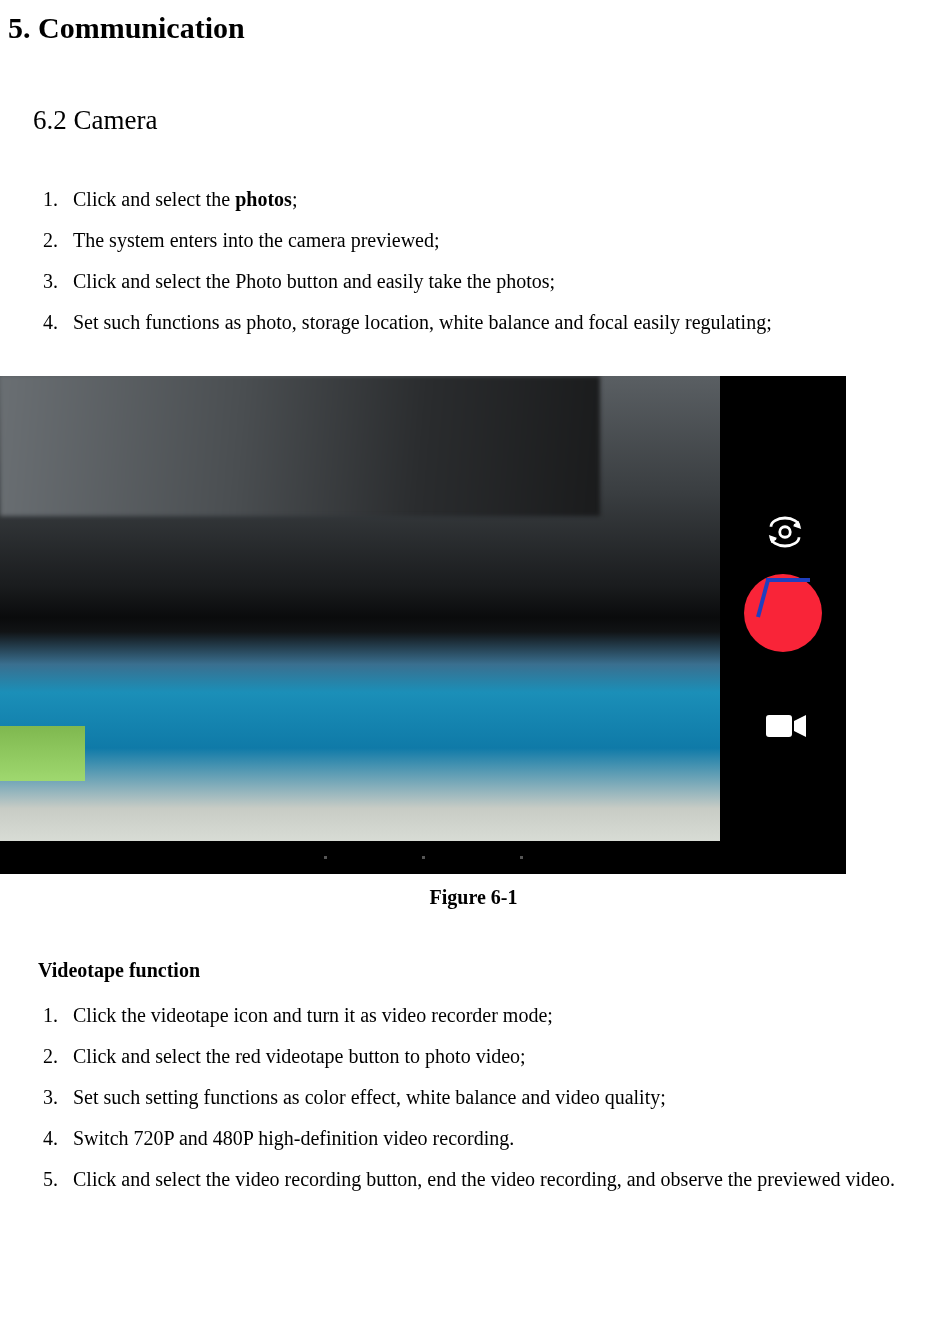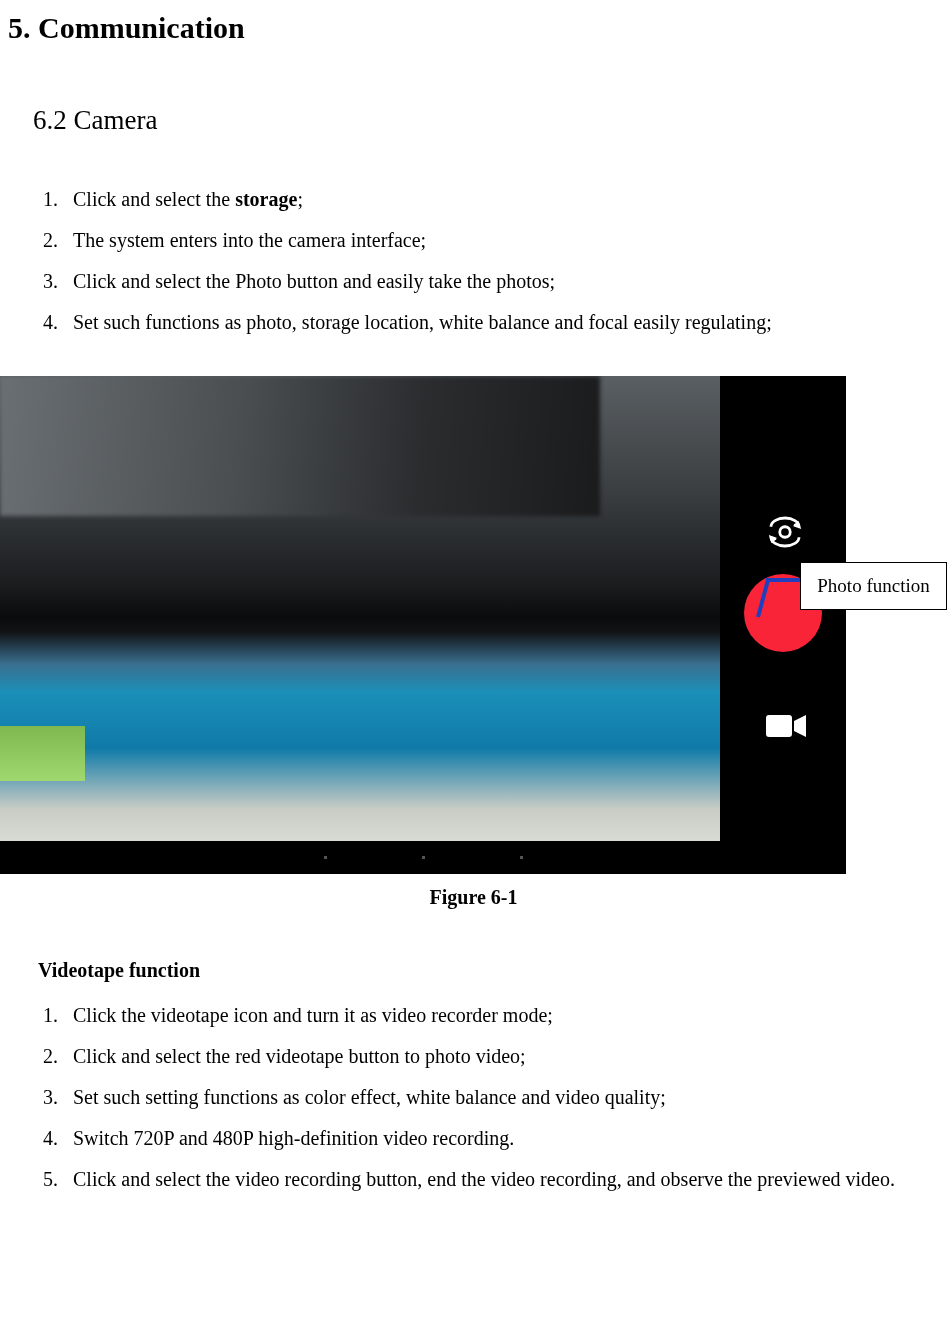--- a/index.html
+++ b/index.html
@@ -193,23 +193,23 @@
 
 <div class="page">
 
   <h1 class="main-heading">5. Communication</h1>
 
   <h2 class="sub-heading">6.2 Camera</h2>
 
 
   <ol class="numbered-list">
     <li>
-      <span>Click and select the </span><span class="bold">storage</span><span>;</span>
+      <span>Click and select the </span><span class="bold">photos</span><span>;</span>
     </li>
-    <li>The system enters into the camera interface;</li>
+    <li>The system enters into the camera previewed;</li>
     <li>Click and select the Photo button and easily take the photos;</li>
     <li>Set such functions as photo, storage location, white balance and focal easily regulating;</li>
   </ol>
 
   <div class="figure-wrapper">
     <div class="camera-screenshot">
       <div class="viewfinder"></div>
       <div class="control-strip">
         <div class="switch-camera-icon">
           <svg viewBox="0 0 24 24" fill="none" stroke="#fff" stroke-width="1.6">
@@ -234,21 +234,20 @@
         <div class="nav-dot"></div>
       </div>
     </div>
 
     <div class="callout-line">
       <svg viewBox="0 0 52 40">
         <line x1="0" y1="40" x2="10" y2="3" stroke="#1f3fbf" stroke-width="4"></line>
         <line x1="8" y1="3" x2="52" y2="3" stroke="#1f3fbf" stroke-width="4"></line>
       </svg>
     </div>
-    <div class="callout-box">Photo function</div>
   </div>
 
   <div class="figure-caption">Figure 6-1</div>
 
   <h3 class="section-heading">Videotape function</h3>
 
   <ol class="numbered-list justify">
     <li>Click the videotape icon and turn it as video recorder mode;</li>
     <li>Click and select the red videotape button to photo video;</li>
     <li>Set such setting functions as color effect, white balance and video quality;</li>

